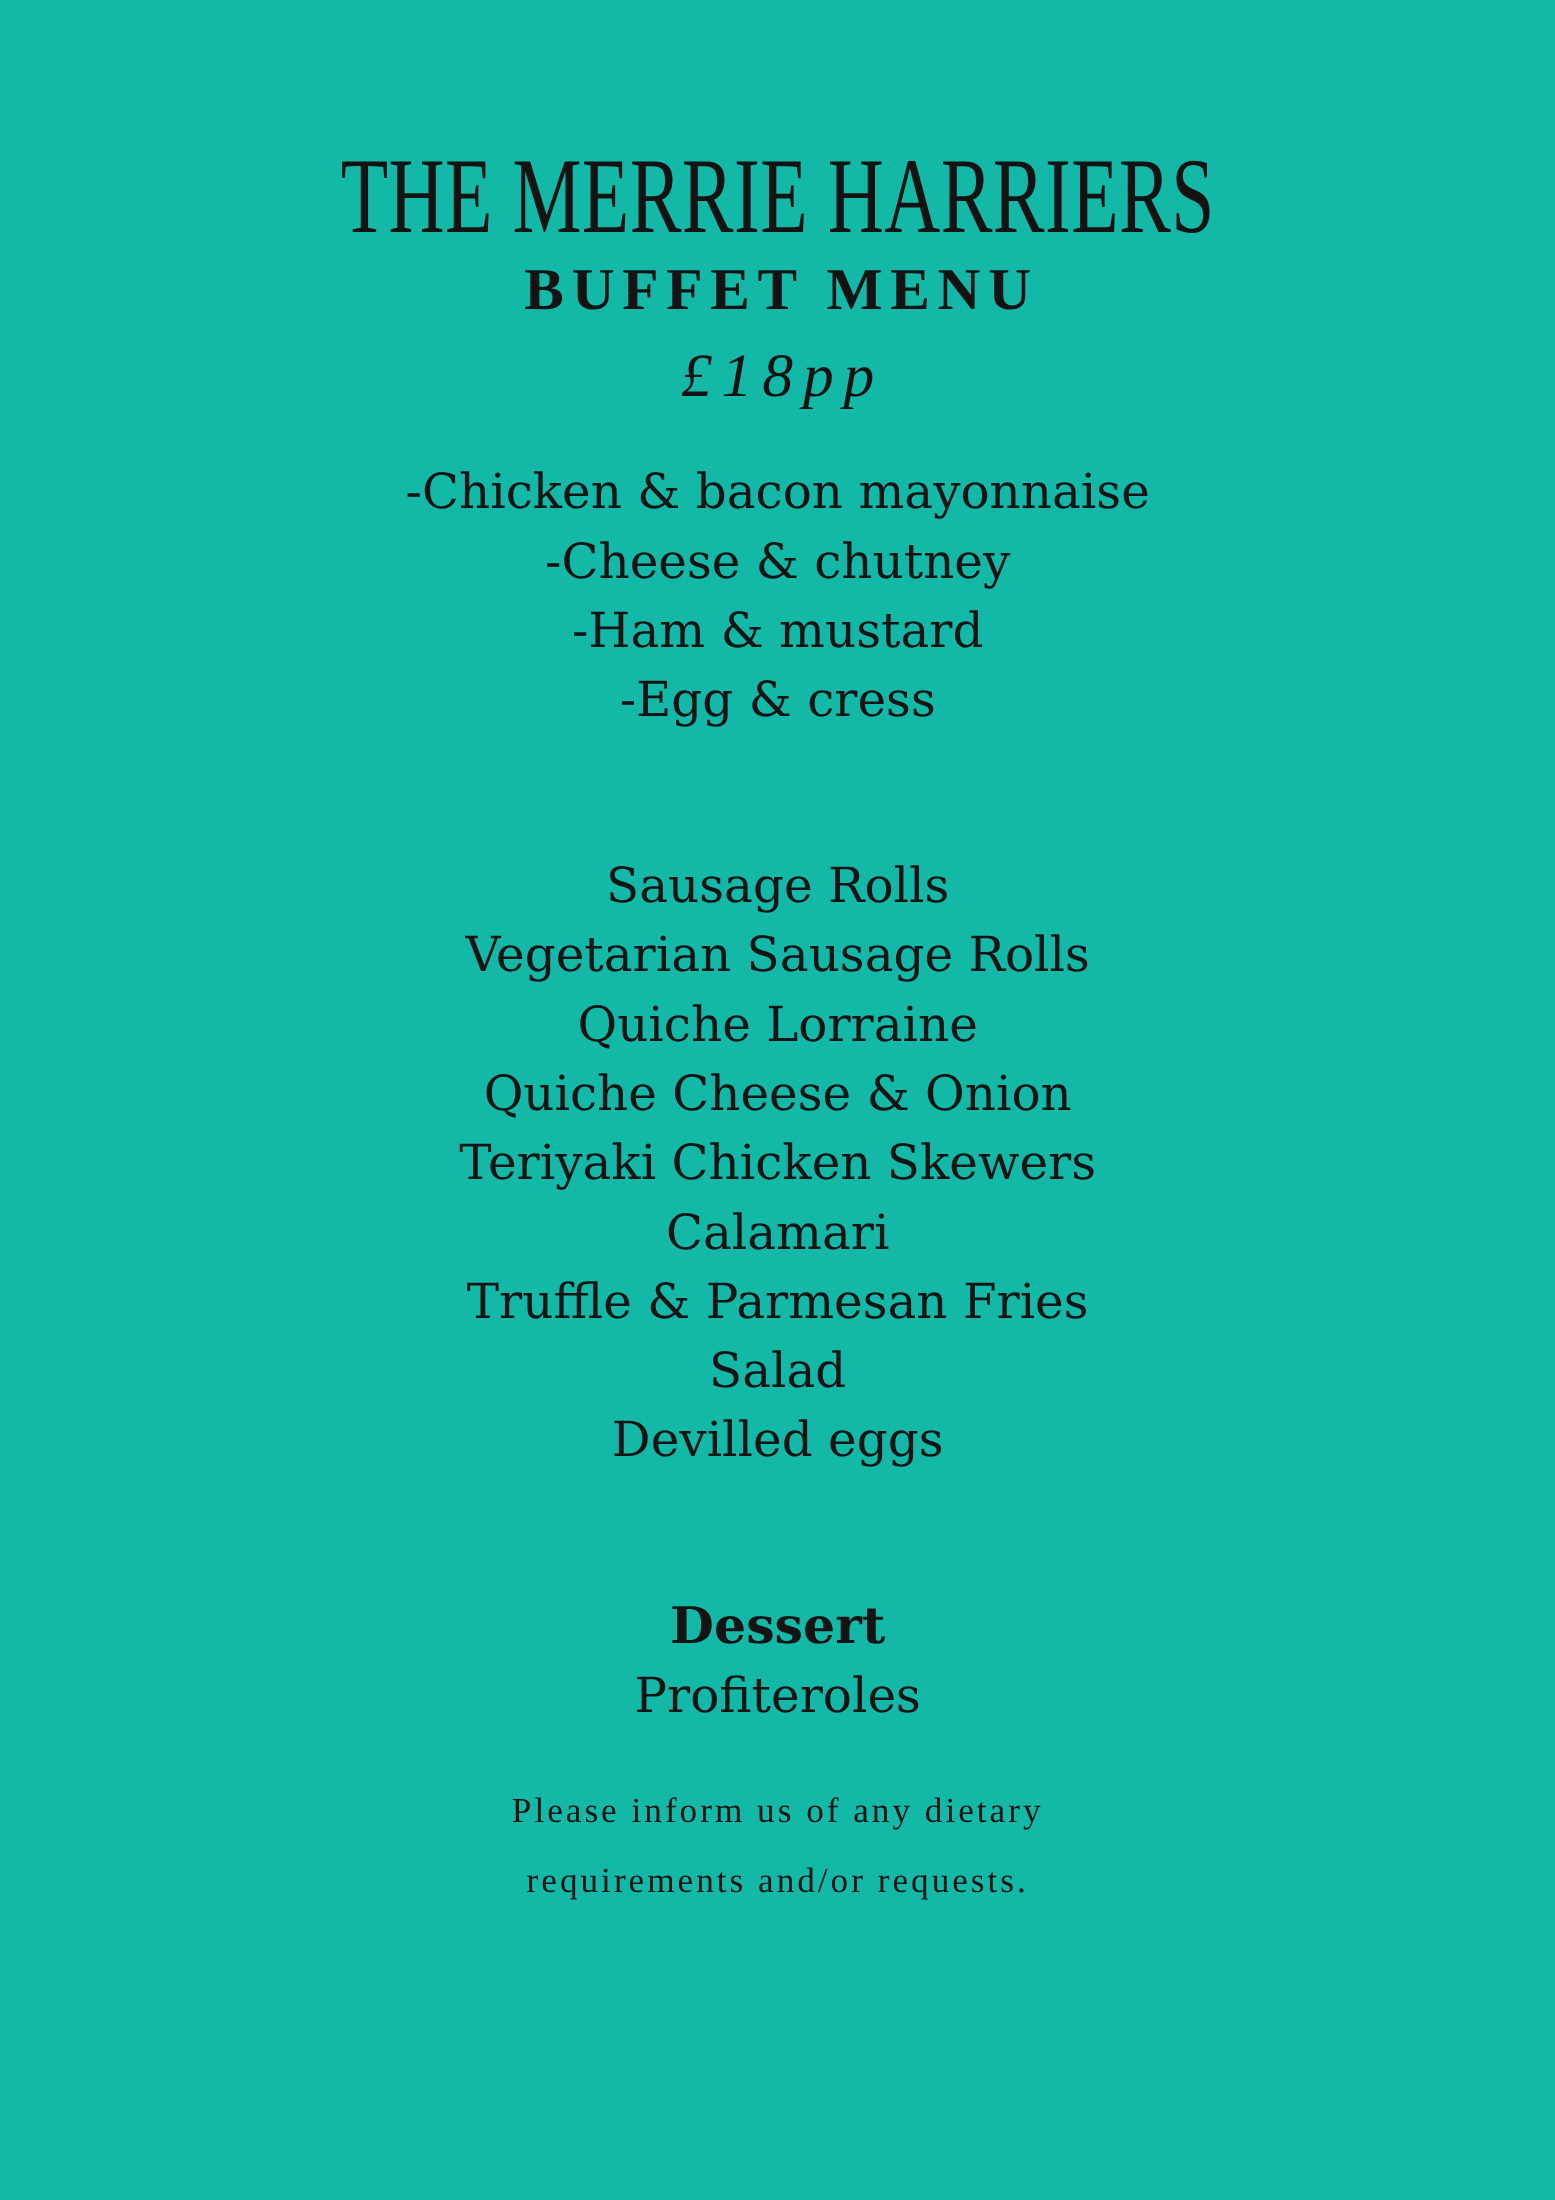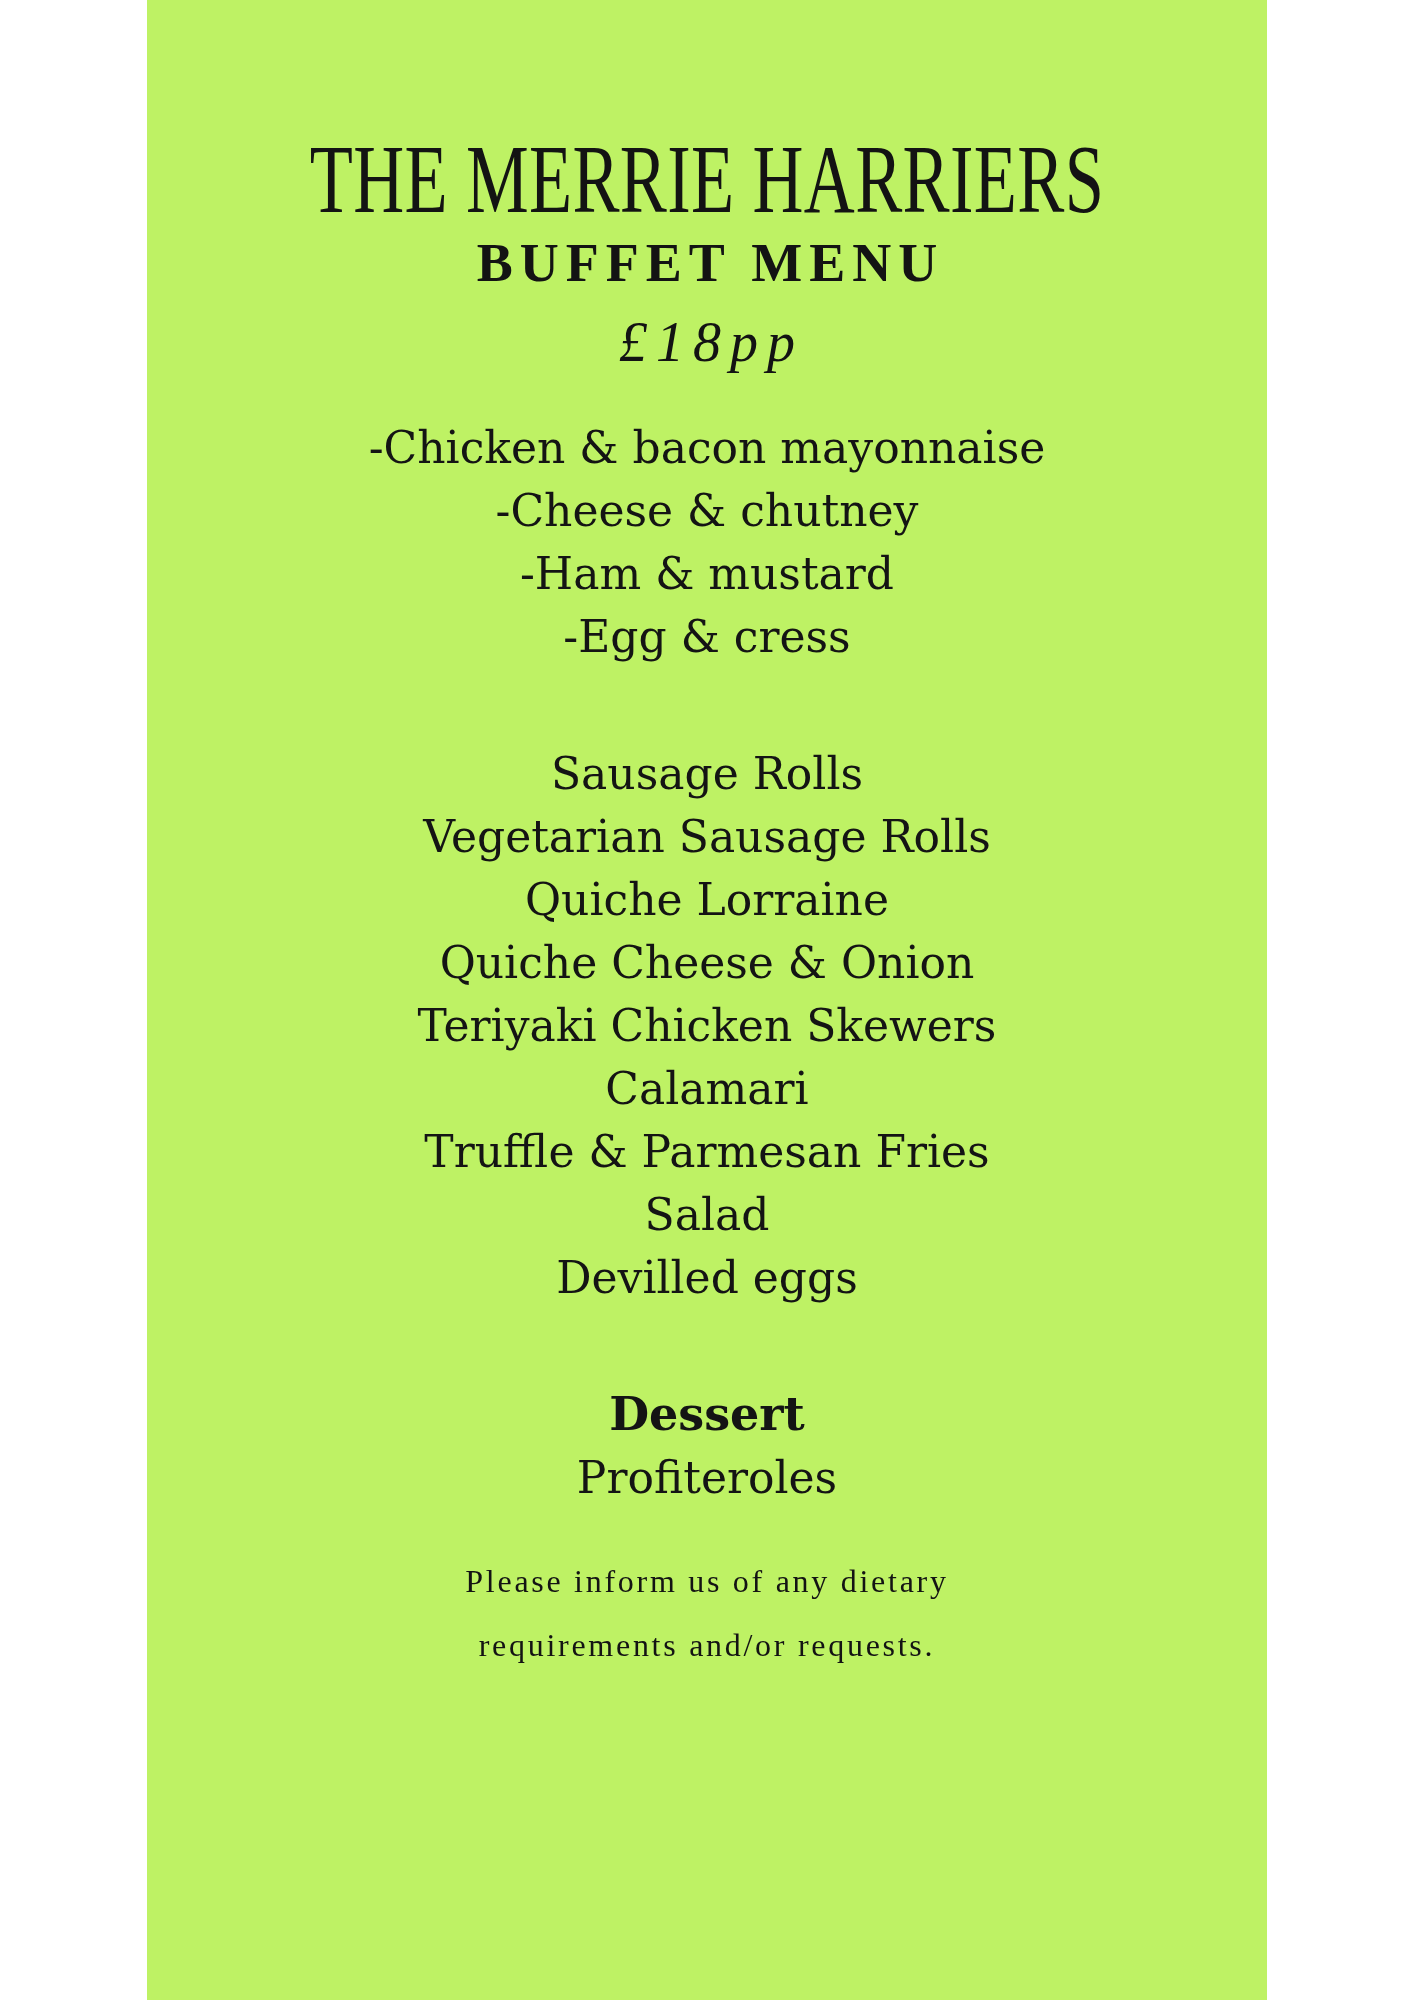--- a/index.html
+++ b/index.html
@@ -2,24 +2,24 @@
 <html><head>
 <meta charset="utf-8">
 <style>
   html, body {
     margin: 0;
     padding: 0;
     background: #ffffff;
   }
   .page {
     position: relative;
-    width: 1120px;
+    width: 1414px;
     height: 2000px;
     margin: 0 auto;
-    background: #bef264;
+    background: #14b8a6;
     color: #161616;
     text-align: center;
     box-sizing: border-box;
     padding-top: 130px;
     overflow: hidden;
   }
   
   .display {
     font-family: "Liberation Serif", serif;
     font-weight: 400;
@@ -52,21 +52,21 @@
   }
   
   .menu {
     margin-top: 46px;
     font-family: "DejaVu Serif", serif;
     font-size: 44px;
     line-height: 63px;
     color: #141414;
   }
   .section + .section {
-    margin-top: 74px;
+    margin-top: 106px;
     text-align: center;
   }
   .section-heading {
     font-weight: 700;
     font-size: 46px;
     line-height: 63px;
   }
   .menu-item {
     line-height: 63px;
   }

